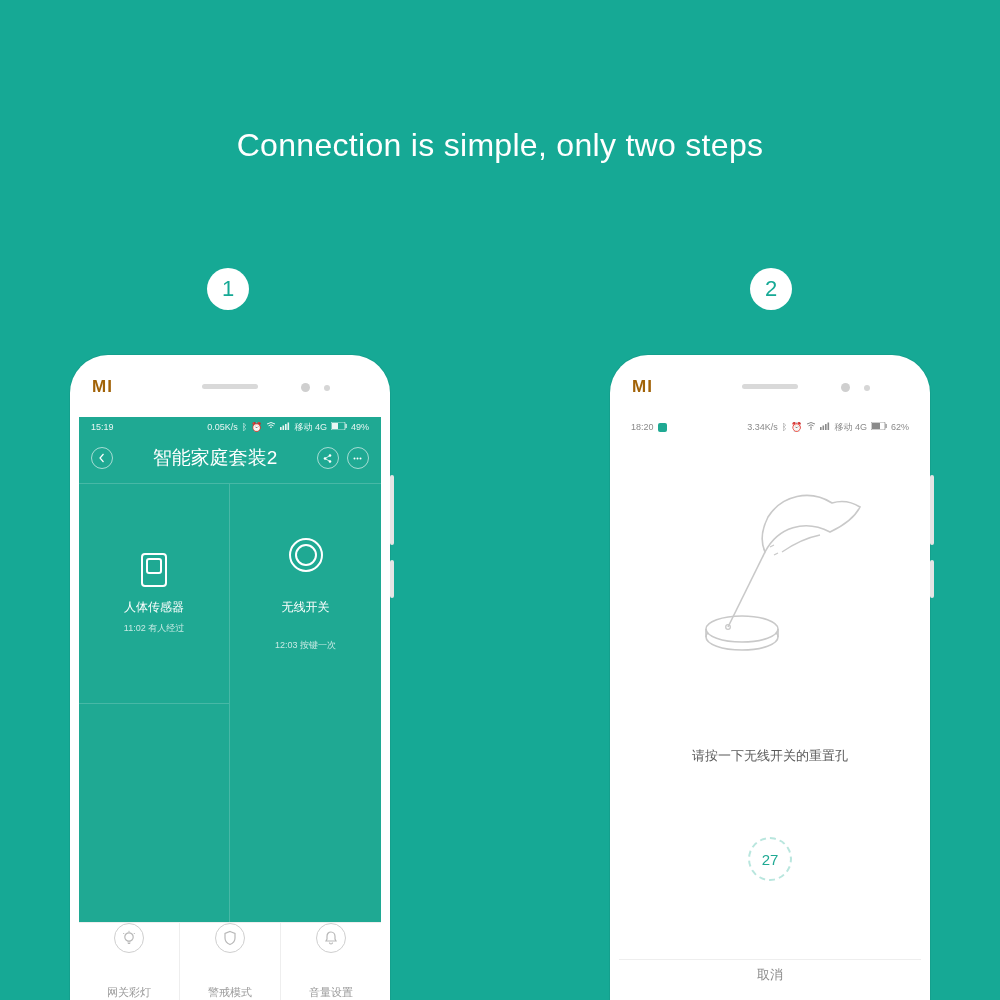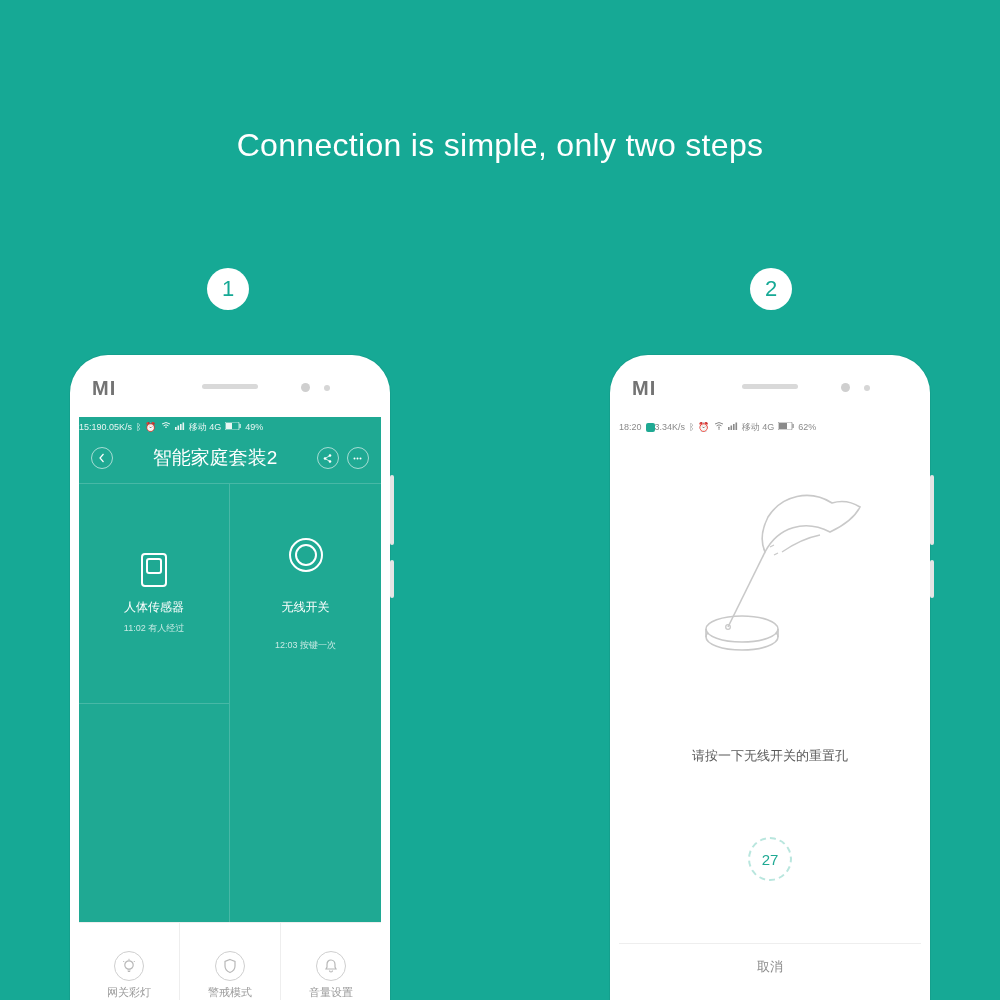--- a/index.html
+++ b/index.html
@@ -50,23 +50,23 @@
     height: 62px;
     display: flex;
     align-items: center;
     justify-content: center;
     gap: 8px;
     position: relative;
   }
   .mi-logo {
     position: absolute;
     left: 22px; top: 22px;
-    color: #737373;
+    color: #a16207;
     font-weight: 700;
-    font-size: 20px;
+    font-size: 17px;
     letter-spacing: 1px;
   }
   .speaker {
     width: 56px; height: 5px; border-radius: 3px; background: #d9d9d9;
   }
   .front-cam {
     width: 9px; height: 9px; border-radius: 50%; background: #cfcfcf;
     position: absolute; right: 80px; top: 28px;
   }
   .front-sensor {
@@ -91,21 +91,22 @@
     overflow: hidden;
   }
 
   
   .statusbar {
     height: 20px;
     font-size: 9px;
     color: #8a8a8a;
     display: flex;
     align-items: center;
-    padding: 0 0;
+    padding: 0 12px;
+    justify-content: space-between;
     background: #fff;
   }
   .p1 .statusbar { background: #1fa993; color: #e9f6f3; }
   .sb-left, .sb-right { display: flex; align-items: center; gap: 4px; }
   .sb-right span { font-size: 9px; }
 
   
   .app-green {
     background: #1fa993;
     color: #fff;
@@ -157,21 +158,21 @@
   .bottombar {
     position: absolute;
     bottom: 0; left:0; right:0;
     height: 78px;
     background: #fff;
     display:flex;
     border-top: 1px solid #eee;
   }
   .bottombar .tab {
     flex:1;
-    display:flex;flex-direction:column;align-items:center;justify-content:flex-end;
+    display:flex;flex-direction:column;align-items:center;justify-content:space-between;
     gap:4px;
     border-right:1px solid #eee;
     color:#9a9a9a;
     font-size:11px;
   }
   .bottombar .tab:last-child{border-right:none;}
   .bottombar .tab .tic{
     width:30px;height:30px;border-radius:50%;
     border:1px solid #cfcfcf;
     display:flex;align-items:center;justify-content:center;
@@ -207,21 +208,21 @@
     color:#1fa993;
     font-size:15px;
     font-weight:500;
   }
   .cancel {
     position:absolute;
     bottom: 10px; left:0; right:0;
     text-align:center;
     color:#8a8a8a;
     font-size:13px;
-    padding: 14px 0;
+    padding: 6px 0;
     border-top:1px solid #eee;
   }
 </style>
 </head>
 <body>
 
 <div class="headline">Connection is simple, only two steps</div>
 
 <div class="step-badge s1">1</div>
 <div class="step-badge s2">2</div>

